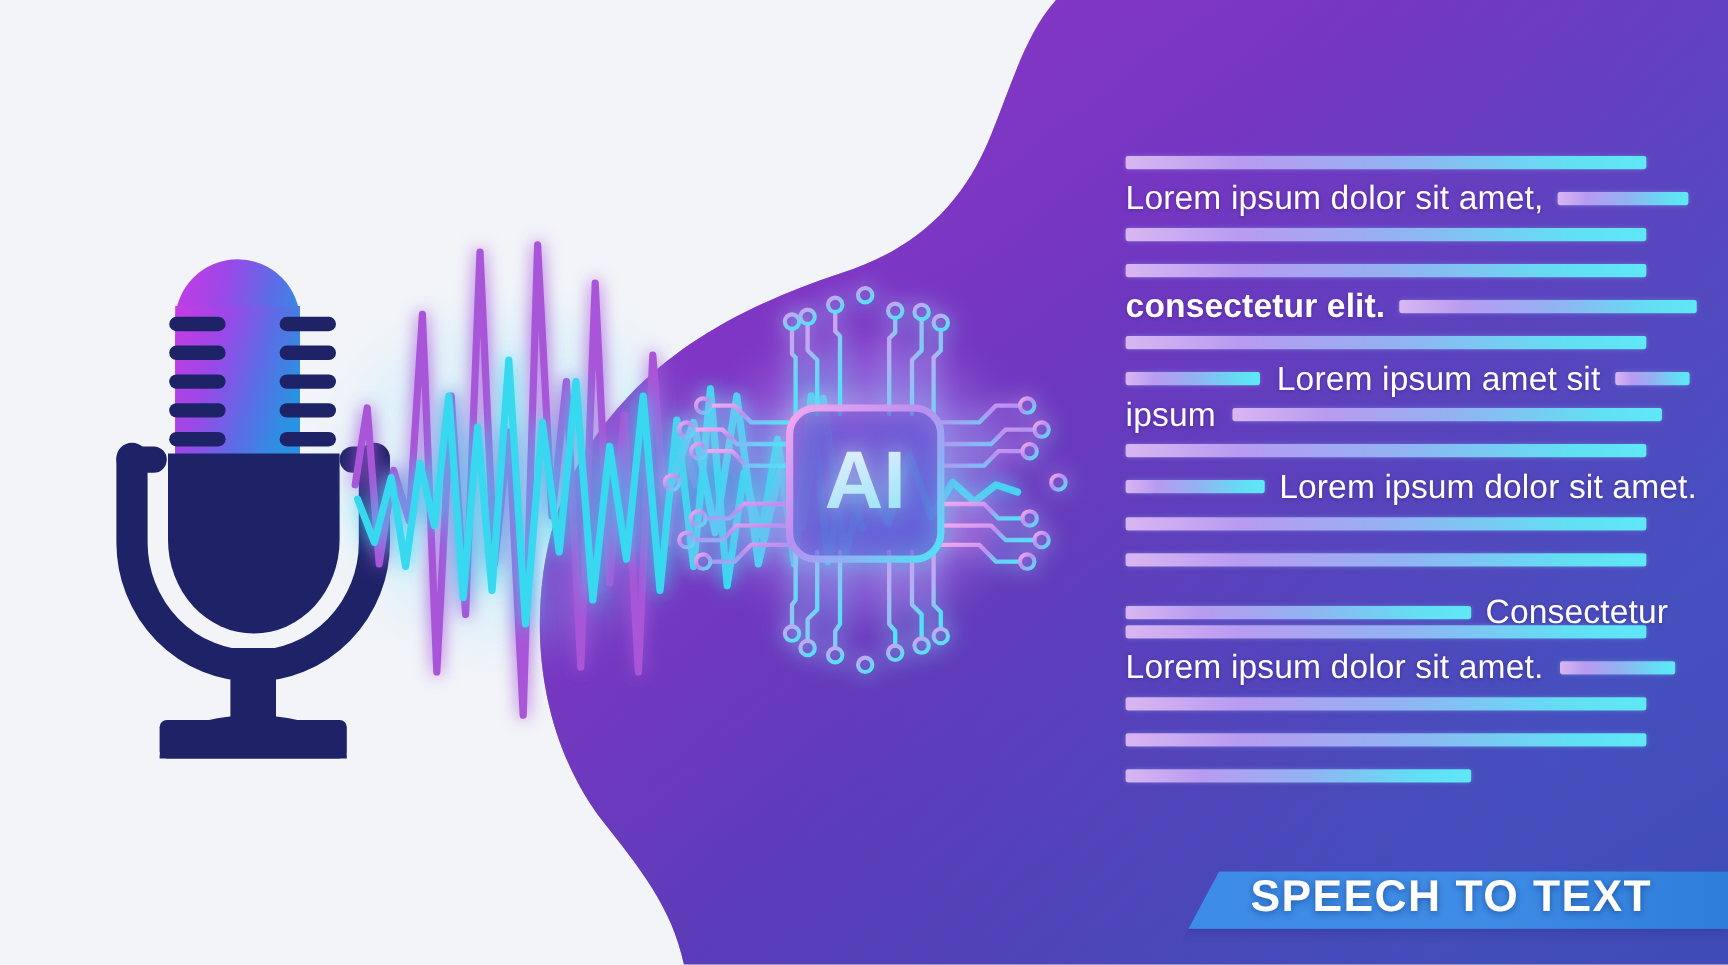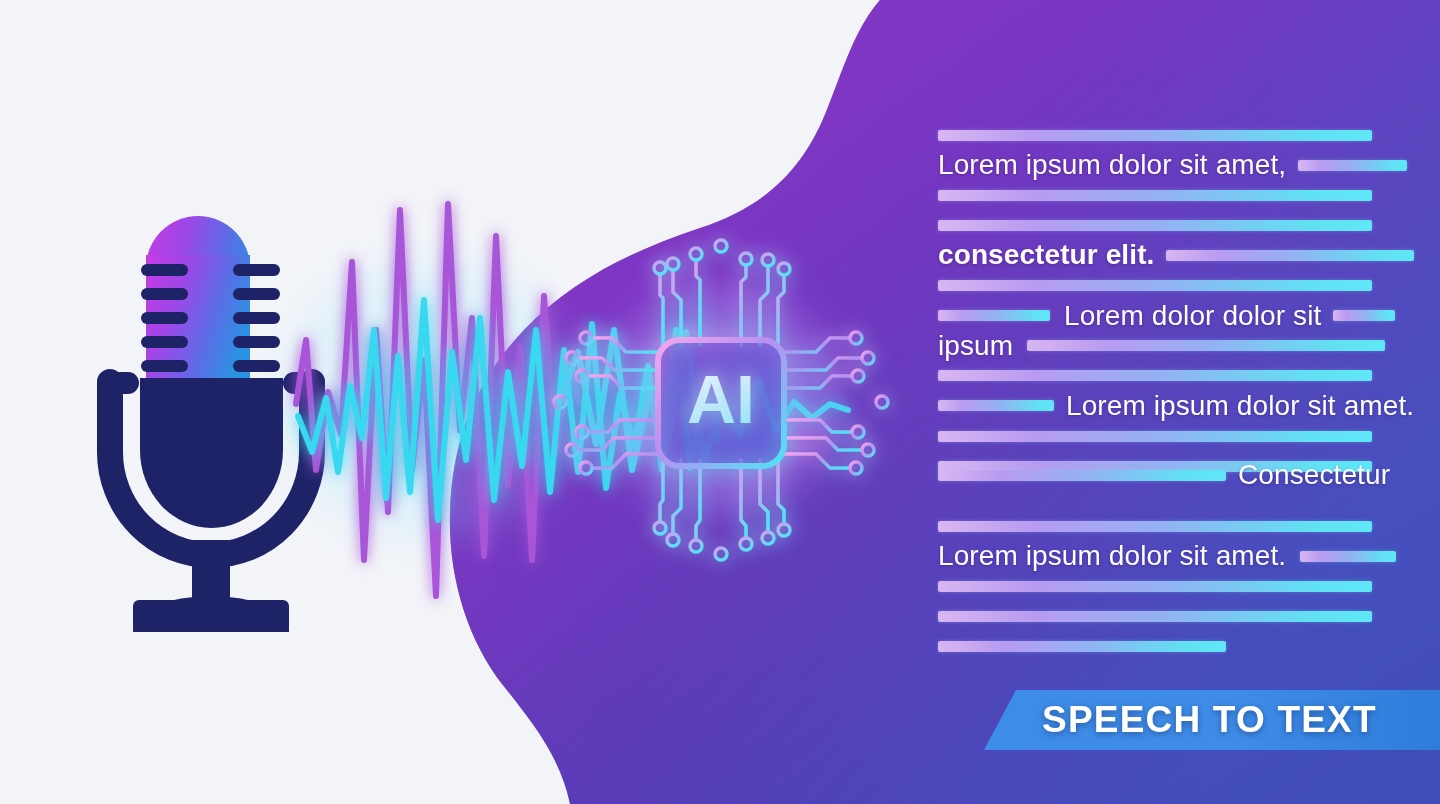--- a/index.html
+++ b/index.html
@@ -45,25 +45,25 @@
     line-height:1;
     white-space:nowrap;
     letter-spacing:.1px;
     text-shadow:0 1px 3px rgba(40,10,80,.35);
     flex:0 0 auto;
   }
   .sp{ flex:0 0 auto; }
   
   #banner{
     position:absolute;
-    left:984px; top:690px;
-    width:456px; height:60px;
+    left:984px; top:726px;
+    width:456px; height:48px;
     background:linear-gradient(90deg,#3d8ce8 0%,#3f8ce6 55%,#2e7ddb 100%);
     clip-path:polygon(32px 0, 456px 0, 456px 60px, 0 60px);
-    display:flex; align-items:center;
+    display:flex; 
     box-shadow:0 2px 10px rgba(20,20,90,.25);
   }
   #banner-label{
     margin-left:58px;
     color:#ffffff;
     font-size:37px;
     font-weight:bold;
     letter-spacing:1.2px;
     text-shadow:0 2px 6px rgba(10,30,90,.45);
     white-space:nowrap;
@@ -317,21 +317,21 @@
         <div class="txt">consectetur elit.</div>
         <div class="sp" style="width: 12px;"></div>
         <div class="bar" style="width: 248px;"></div>
       </div>
       <div class="row" style="top: 150.5px;">
         <div class="bar" style="width: 434px;"></div>
       </div>
       <div class="row" style="top: 180.6px;">
         <div class="bar" style="width: 112px;"></div>
         <div class="sp" style="width: 14px;"></div>
-        <div class="txt">Lorem dolor dolor sit</div>
+        <div class="txt">Lorem ipsum amet sit</div>
         <div class="sp" style="width: 12px;"></div>
         <div class="bar" style="width: 62px;"></div>
       </div>
       <div class="row" style="top: 210.7px;">
         <div class="txt">ipsum</div>
         <div class="sp" style="width: 14px;"></div>
         <div class="bar" style="width: 358px;"></div>
       </div>
       <div class="row" style="top: 240.8px;">
         <div class="bar" style="width: 434px;"></div>
@@ -340,21 +340,21 @@
         <div class="bar" style="width: 116px;"></div>
         <div class="sp" style="width: 12px;"></div>
         <div class="txt">Lorem ipsum dolor sit amet.</div>
       </div>
       <div class="row" style="top: 301px;">
         <div class="bar" style="width: 434px;"></div>
       </div>
       <div class="row" style="top: 331.1px;">
         <div class="bar" style="width: 434px;"></div>
       </div>
-      <div class="row" style="top: 340px;">
+      <div class="row" style="top: 375px;">
         <div class="bar" style="width: 288px;"></div>
         <div class="sp" style="width: 12px;"></div>
         <div class="txt">Consectetur</div>
       </div>
       <div class="row" style="top: 391.3px;">
         <div class="bar" style="width: 434px;"></div>
       </div>
       <div class="row" style="top: 421.4px;">
         <div class="txt">Lorem ipsum dolor sit amet.</div>
         <div class="sp" style="width: 14px;"></div>

